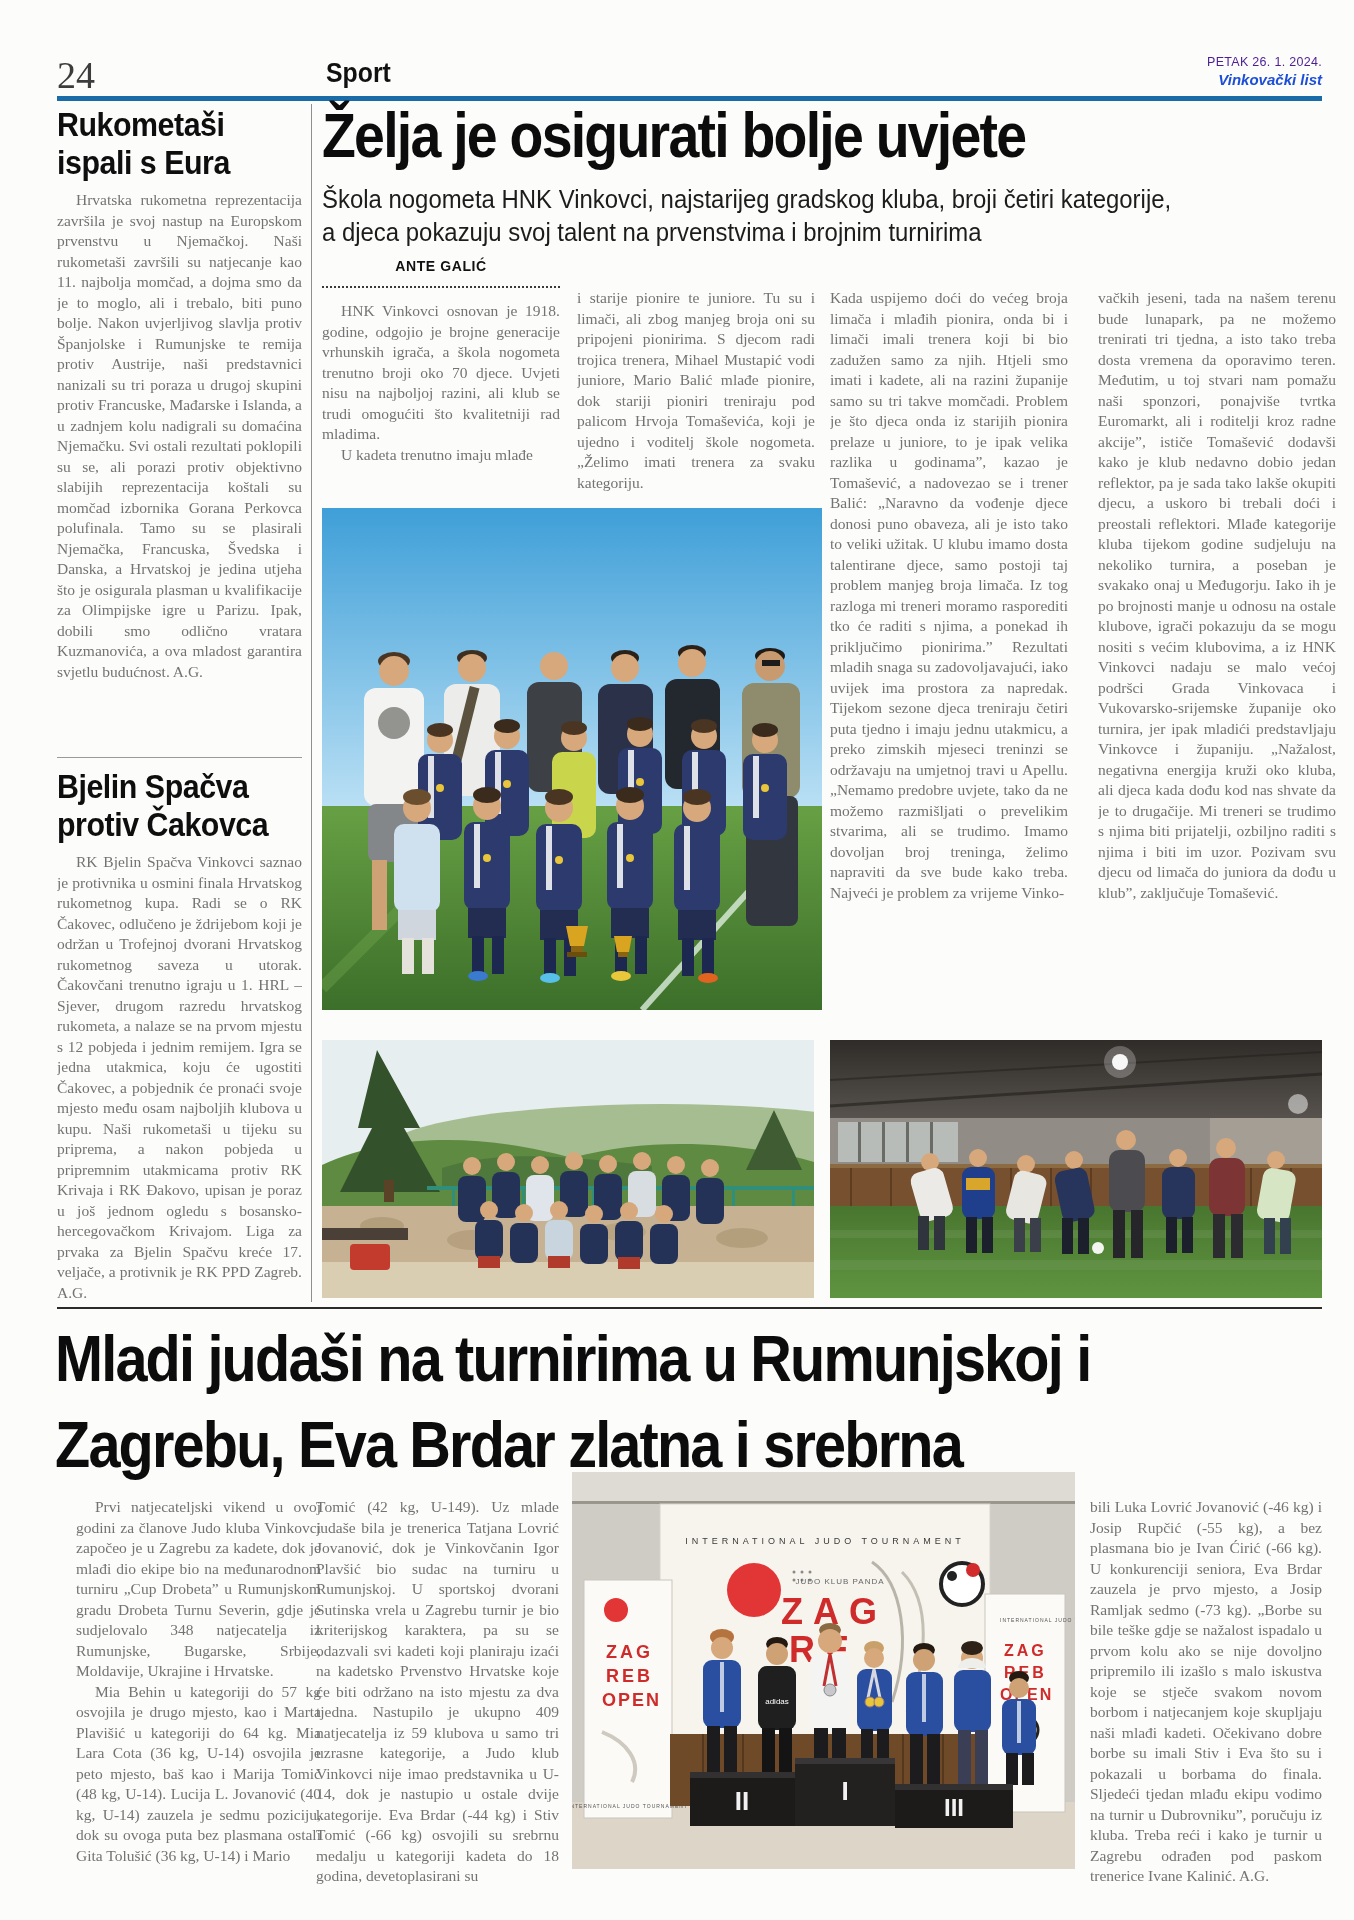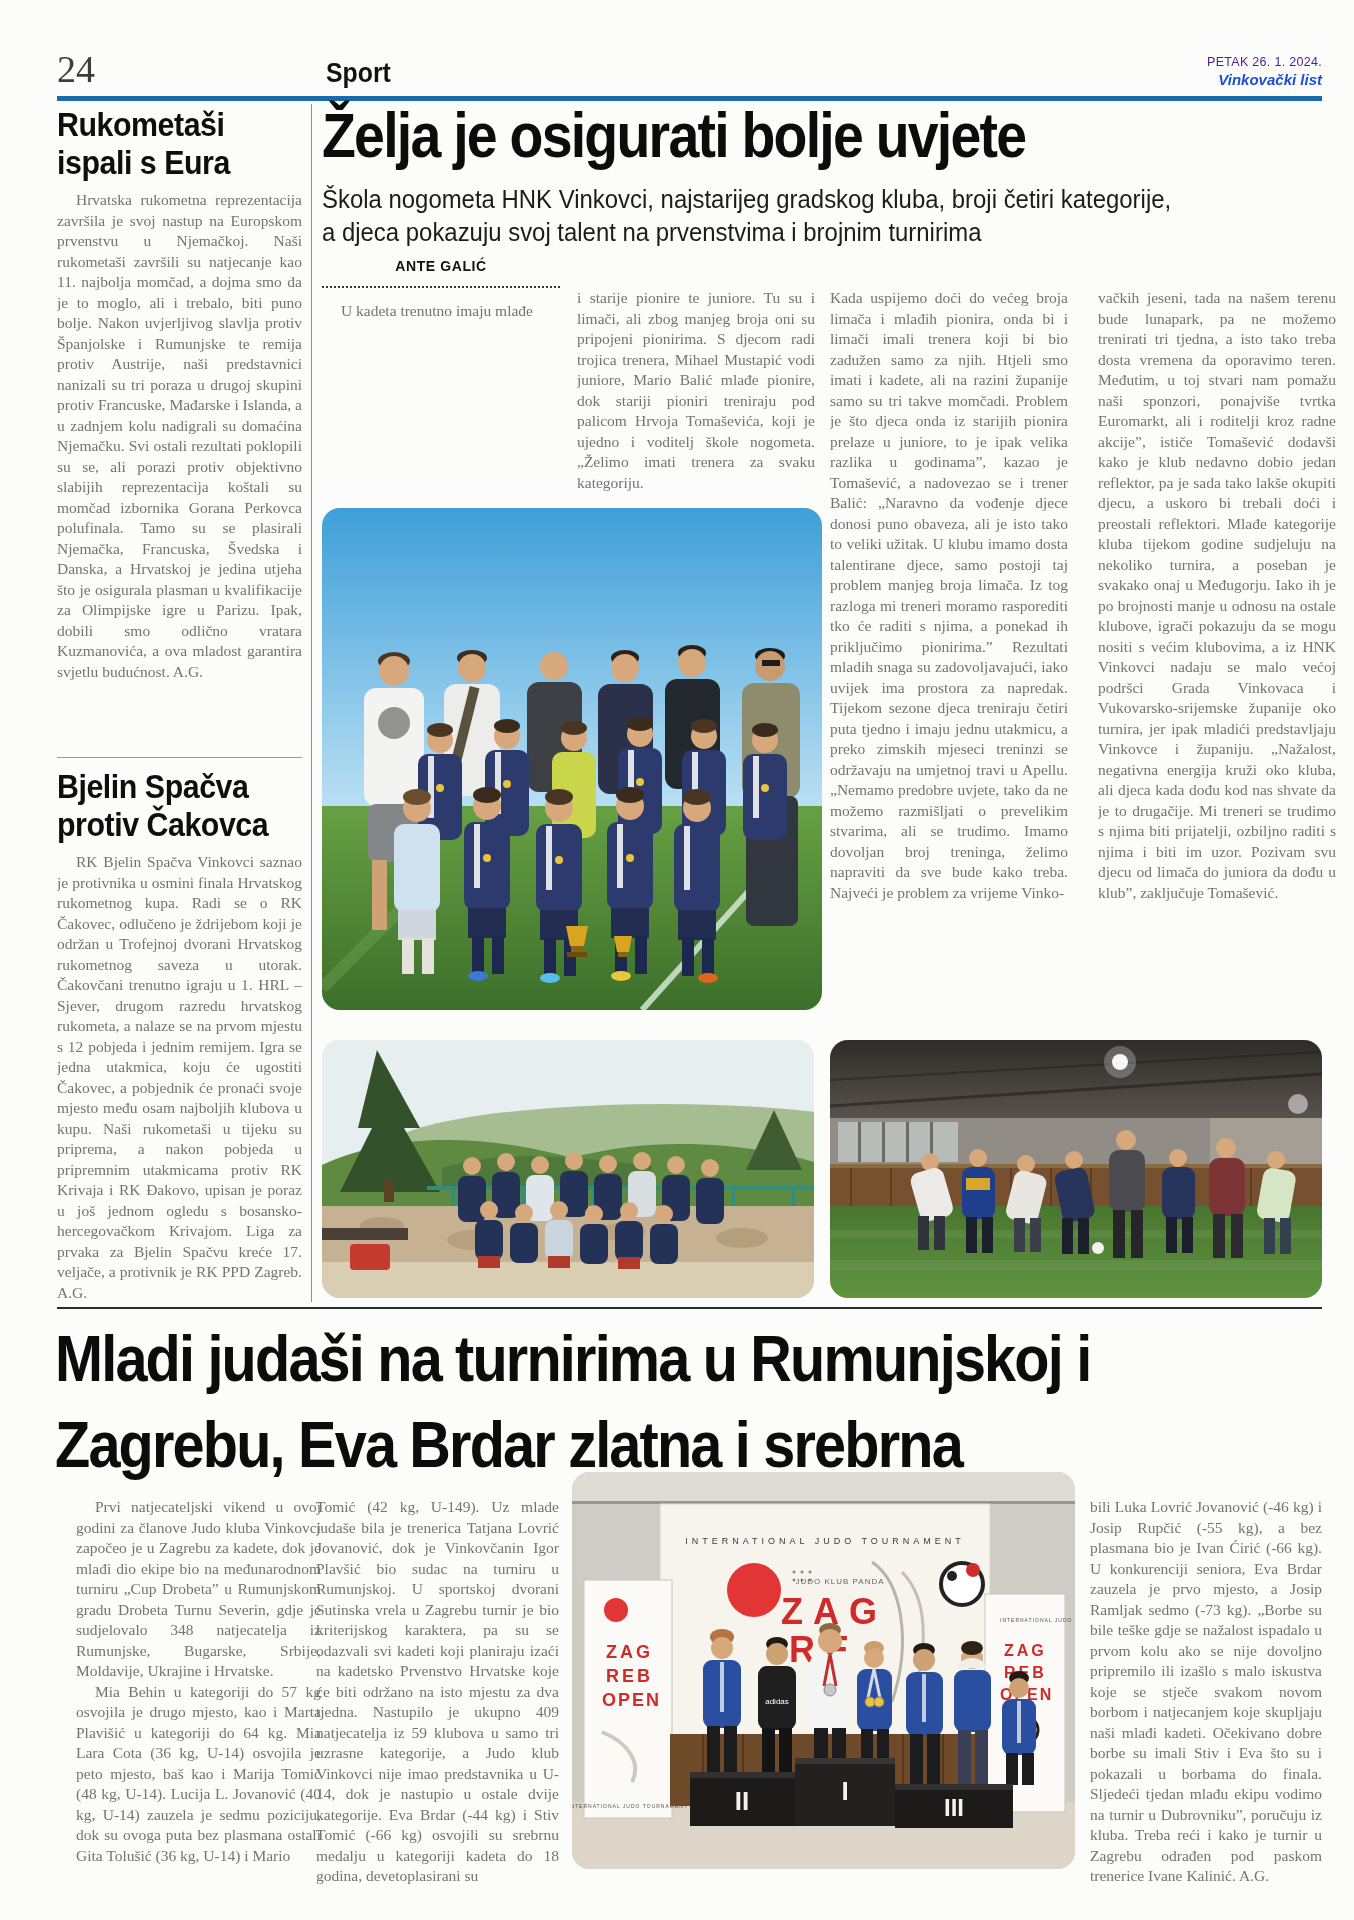--- a/index.html
+++ b/index.html
@@ -1,21 +1,21 @@
 <!DOCTYPE html>
 <html><head>
 <meta charset="utf-8">
 <style>
   html,body{margin:0;padding:0;background:#e8e8e8;}
   .page{position:relative;width:1354px;height:1920px;margin:0 auto;background:#fcfcfa;overflow:hidden;
         font-family:"Liberation Serif",serif;color:#1e1e1e;}
   .abs{position:absolute;}
 
   
-  #hdr-num{left:57px;top:47px;font-family:"Liberation Serif",serif;font-size:38px;font-weight:400;color:#3c3c3c;}
+  #hdr-num{left:57px;top:53px;font-family:"Liberation Serif",serif;font-size:38px;font-weight:400;color:#3c3c3c;}
   #hdr-section{left:326px;top:58px;font-family:"Liberation Sans",sans-serif;font-size:27px;font-weight:600;color:#111;
                transform:scaleX(.92);transform-origin:left top;}
   #hdr-right{right:32px;top:55px;text-align:right;}
   .hdr-date{font-family:"Liberation Sans",sans-serif;font-size:12.5px;color:#4c1d95;letter-spacing:.3px;}
   .hdr-pub{font-family:"Liberation Sans",sans-serif;font-size:15px;font-weight:bold;color:#1d4ed8;margin-top:2px;font-style:italic;}
   #rule-top{left:57px;top:96px;width:1265px;height:5px;background:#1a6ca8;}
 
   
   .sb-title{left:57px;width:260px;font-family:"Liberation Sans",sans-serif;font-size:33px;line-height:38px;
             font-weight:800;letter-spacing:-.5px;color:#0e0e0e;transform:scaleX(.92);transform-origin:left top;}
@@ -35,21 +35,21 @@
   #ma-subhead{left:322px;top:183px;width:940px;font-family:"Liberation Sans",sans-serif;font-size:26px;line-height:33px;
               font-weight:400;color:#1c1c1c;transform:scaleX(.92);transform-origin:left top;}
   #ma-byline{left:322px;top:258px;width:238px;text-align:center;font-family:"Liberation Sans",sans-serif;
              font-size:14px;font-weight:bold;letter-spacing:.6px;color:#111;}
   #ma-dots{left:322px;top:280px;width:238px;height:6px;border-bottom:2px dotted #3a3a3a;}
   #ma-col1{left:322px;top:301px;width:238px;height:200px;overflow:hidden;}
   #ma-col2{left:577px;top:288px;width:238px;height:213px;overflow:hidden;}
   #ma-col3{left:830px;top:288px;width:238px;height:722px;overflow:hidden;}
   #ma-col4{left:1084px;top:288px;width:238px;height:722px;overflow:hidden;margin-left:14px;}
 
-  .photo{overflow:hidden;background:#ddd;border-radius:18px;}
+  .photo{overflow:hidden;background:#ddd;}
   .photo svg{display:block;width:100%;height:100%;}
   #photo-team{left:322px;top:508px;width:500px;height:502px;}
   #photo-outdoor{left:322px;top:1040px;width:492px;height:258px;}
   #photo-indoor{left:830px;top:1040px;width:492px;height:258px;}
   #photo-judo{left:572px;top:1472px;width:503px;height:397px;}
 
   #rule-mid{left:57px;top:1307px;width:1265px;height:2px;background:#2b2b2b;}
 
   
   #judo-headline{left:55px;top:1316px;width:1190px;font-family:"Liberation Sans",sans-serif;font-size:64px;line-height:86px;
@@ -83,20 +83,21 @@
   </div>
 
   <div class="abs" id="vrule"></div>
 
   <div class="abs" id="ma-headline">Želja je osigurati bolje uvjete</div>
   <div class="abs" id="ma-subhead">Škola nogometa HNK Vinkovci, najstarijeg gradskog kluba, broji četiri kategorije, a djeca pokazuju svoj talent na prvenstvima i brojnim turnirima</div>
   <div class="abs" id="ma-byline">ANTE GALIĆ</div>
   <div class="abs" id="ma-dots"></div>
 
   <div class="abs body" id="ma-col1">
+    <p>HNK Vinkovci osnovan je 1918. godine, odgojio je brojne generacije vrhunskih igrača, a škola nogometa trenutno broji oko 70 djece. Uvjeti nisu na najboljoj razini, ali klub se trudi omogućiti što kvalitetniji rad mladima.</p>
     <p>U kadeta trenutno imaju mlađe</p>
   </div>
   <div class="abs body" id="ma-col2">
     <p class="cont">i starije pionire te juniore. Tu su i limači, ali zbog manjeg broja oni su pripojeni pionirima. S djecom radi trojica trenera, Mihael Mustapić vodi juniore, Mario Balić mlađe pionire, dok stariji pioniri treniraju pod palicom Hrvoja Tomaševića, koji je ujedno i voditelj škole nogometa. „Želimo imati trenera za svaku kategoriju.</p>
   </div>
   <div class="abs body" id="ma-col3">
     <p class="cont">Kada uspijemo doći do većeg broja limača i mlađih pionira, onda bi i limači imali trenera koji bi bio zadužen samo za njih. Htjeli smo imati i kadete, ali na razini županije samo su tri takve momčadi. Problem je što djeca onda iz starijih pionira prelaze u juniore, to je ipak velika razlika u godinama”, kazao je Tomašević, a nadovezao se i trener Balić: „Naravno da vođenje djece donosi puno obaveza, ali je isto tako to veliki užitak. U klubu imamo dosta talentirane djece, samo postoji taj problem manjeg broja limača. Iz tog razloga mi treneri moramo rasporediti tko će raditi s njima, a ponekad ih priključimo pionirima.” Rezultati mladih snaga su zadovoljavajući, iako uvijek ima prostora za napredak. Tijekom sezone djeca treniraju četiri puta tjedno i imaju jednu utakmicu, a preko zimskih mjeseci treninzi se održavaju na umjetnoj travi u Apellu. „Nemamo predobre uvjete, tako da ne možemo razmišljati o prevelikim stvarima, ali se trudimo. Imamo dovoljan broj treninga, želimo napraviti da sve bude kako treba. Najveći je problem za vrijeme Vinko-</p>
   </div>
   <div class="abs body" id="ma-col4">
     <p class="cont">vačkih jeseni, tada na našem terenu bude lunapark, pa ne možemo trenirati tri tjedna, a isto tako treba dosta vremena da oporavimo teren. Međutim, u toj stvari nam pomažu naši sponzori, ponajviše tvrtka Euromarkt, ali i roditelji kroz radne akcije”, ističe Tomašević dodavši kako je klub nedavno dobio jedan reflektor, pa je sada tako lakše okupiti djecu, a uskoro bi trebali doći i preostali reflektori. Mlađe kategorije kluba tijekom godine sudjeluju na nekoliko turnira, a poseban je svakako onaj u Međugorju. Iako ih je po brojnosti manje u odnosu na ostale klubove, igrači pokazuju da se mogu nositi s većim klubovima, a iz HNK Vinkovci nadaju se malo većoj podršci Grada Vinkovaca i Vukovarsko-srijemske županije oko turnira, jer ipak mladići predstavljaju Vinkovce i županiju. „Nažalost, negativna energija kruži oko kluba, ali djeca kada dođu kod nas shvate da je to drugačije. Mi treneri se trudimo s njima biti prijatelji, ozbiljno raditi s njima i biti im uzor. Pozivam svu djecu od limača do juniora da dođu u klub”, zaključuje Tomašević.</p>

